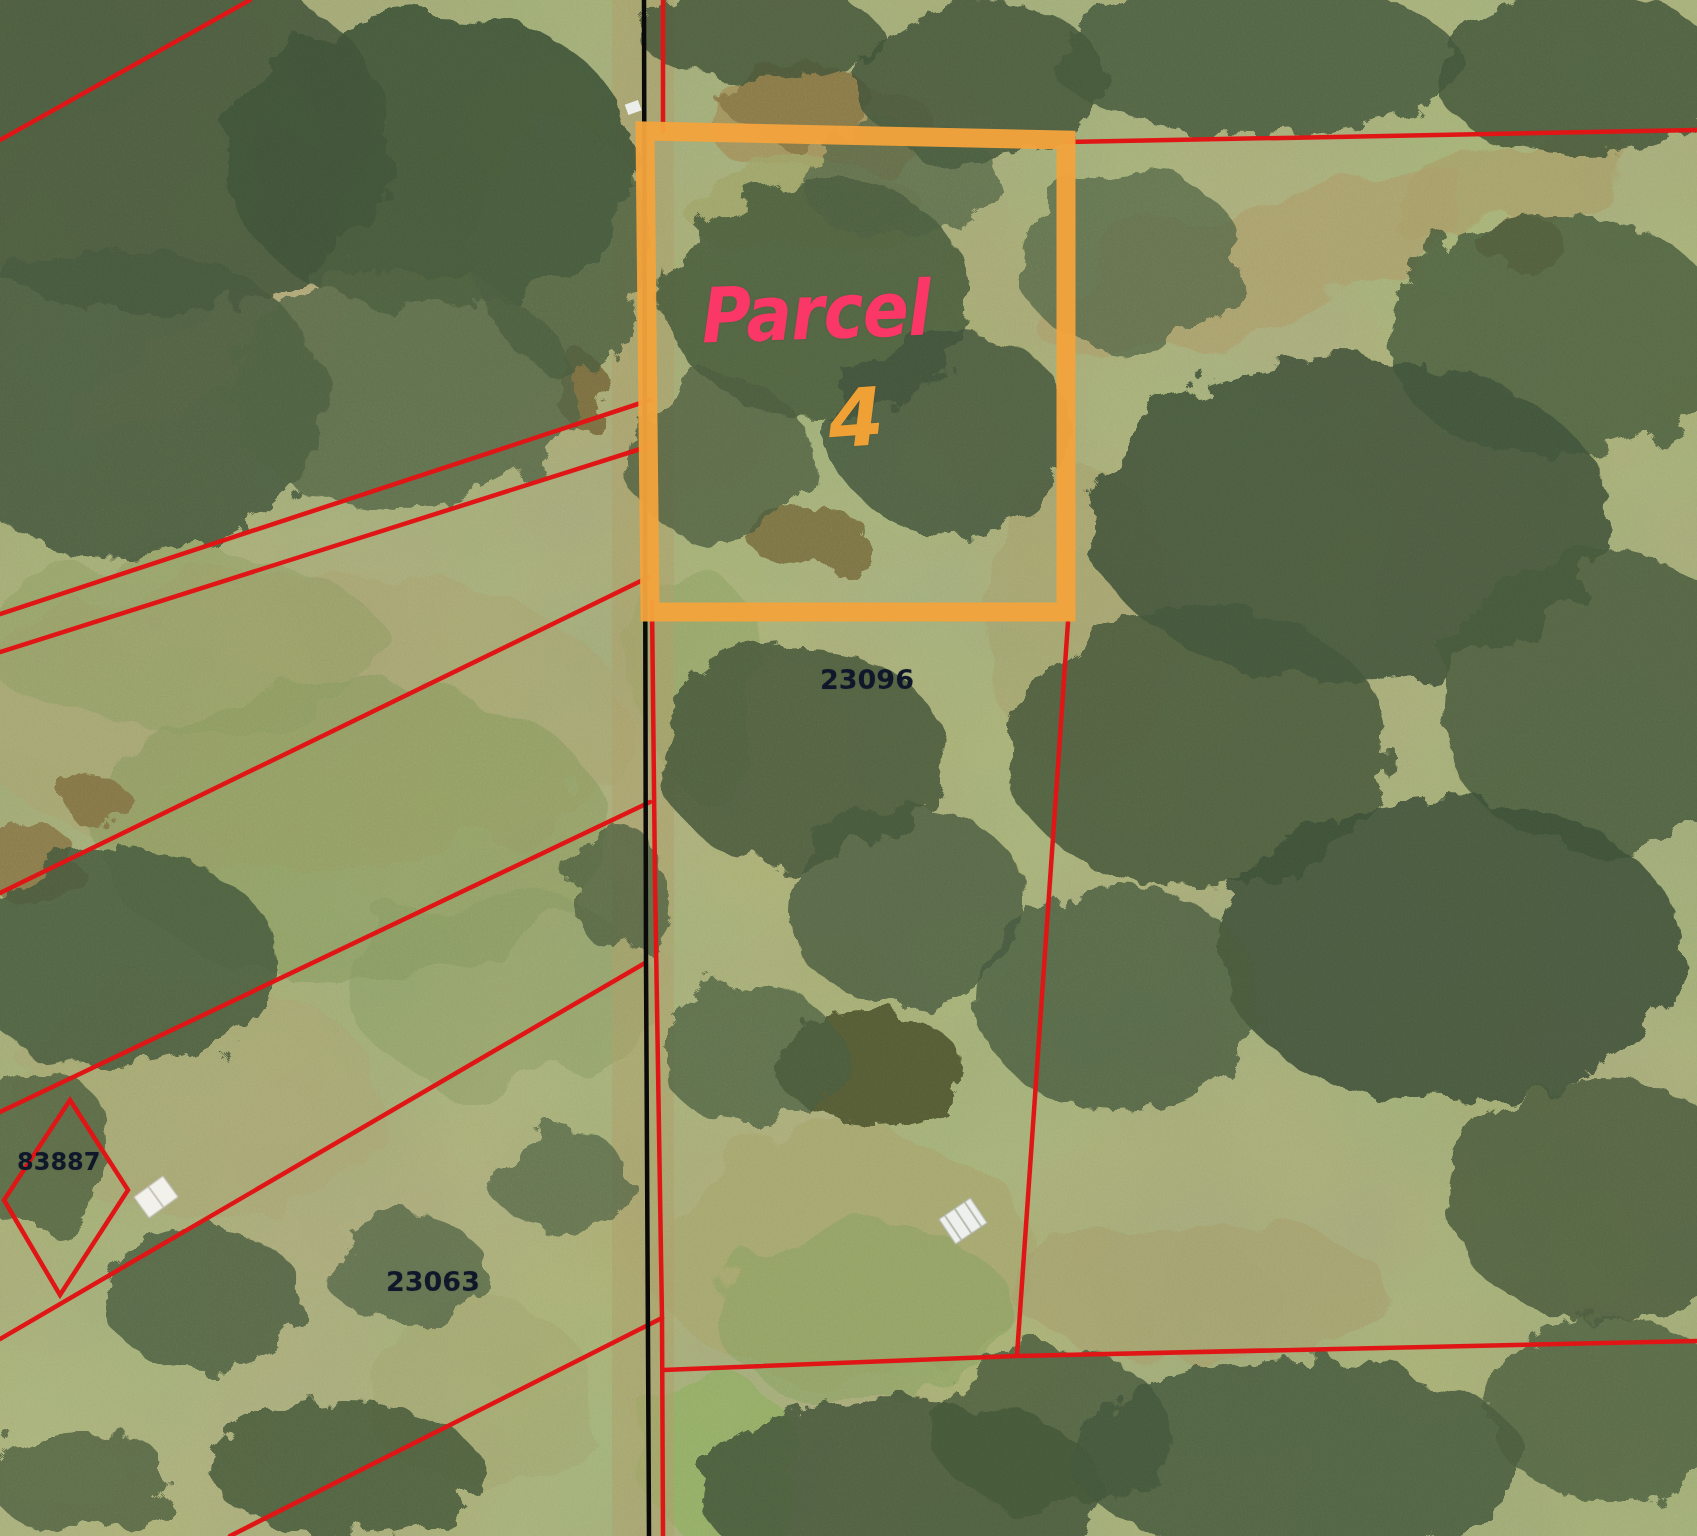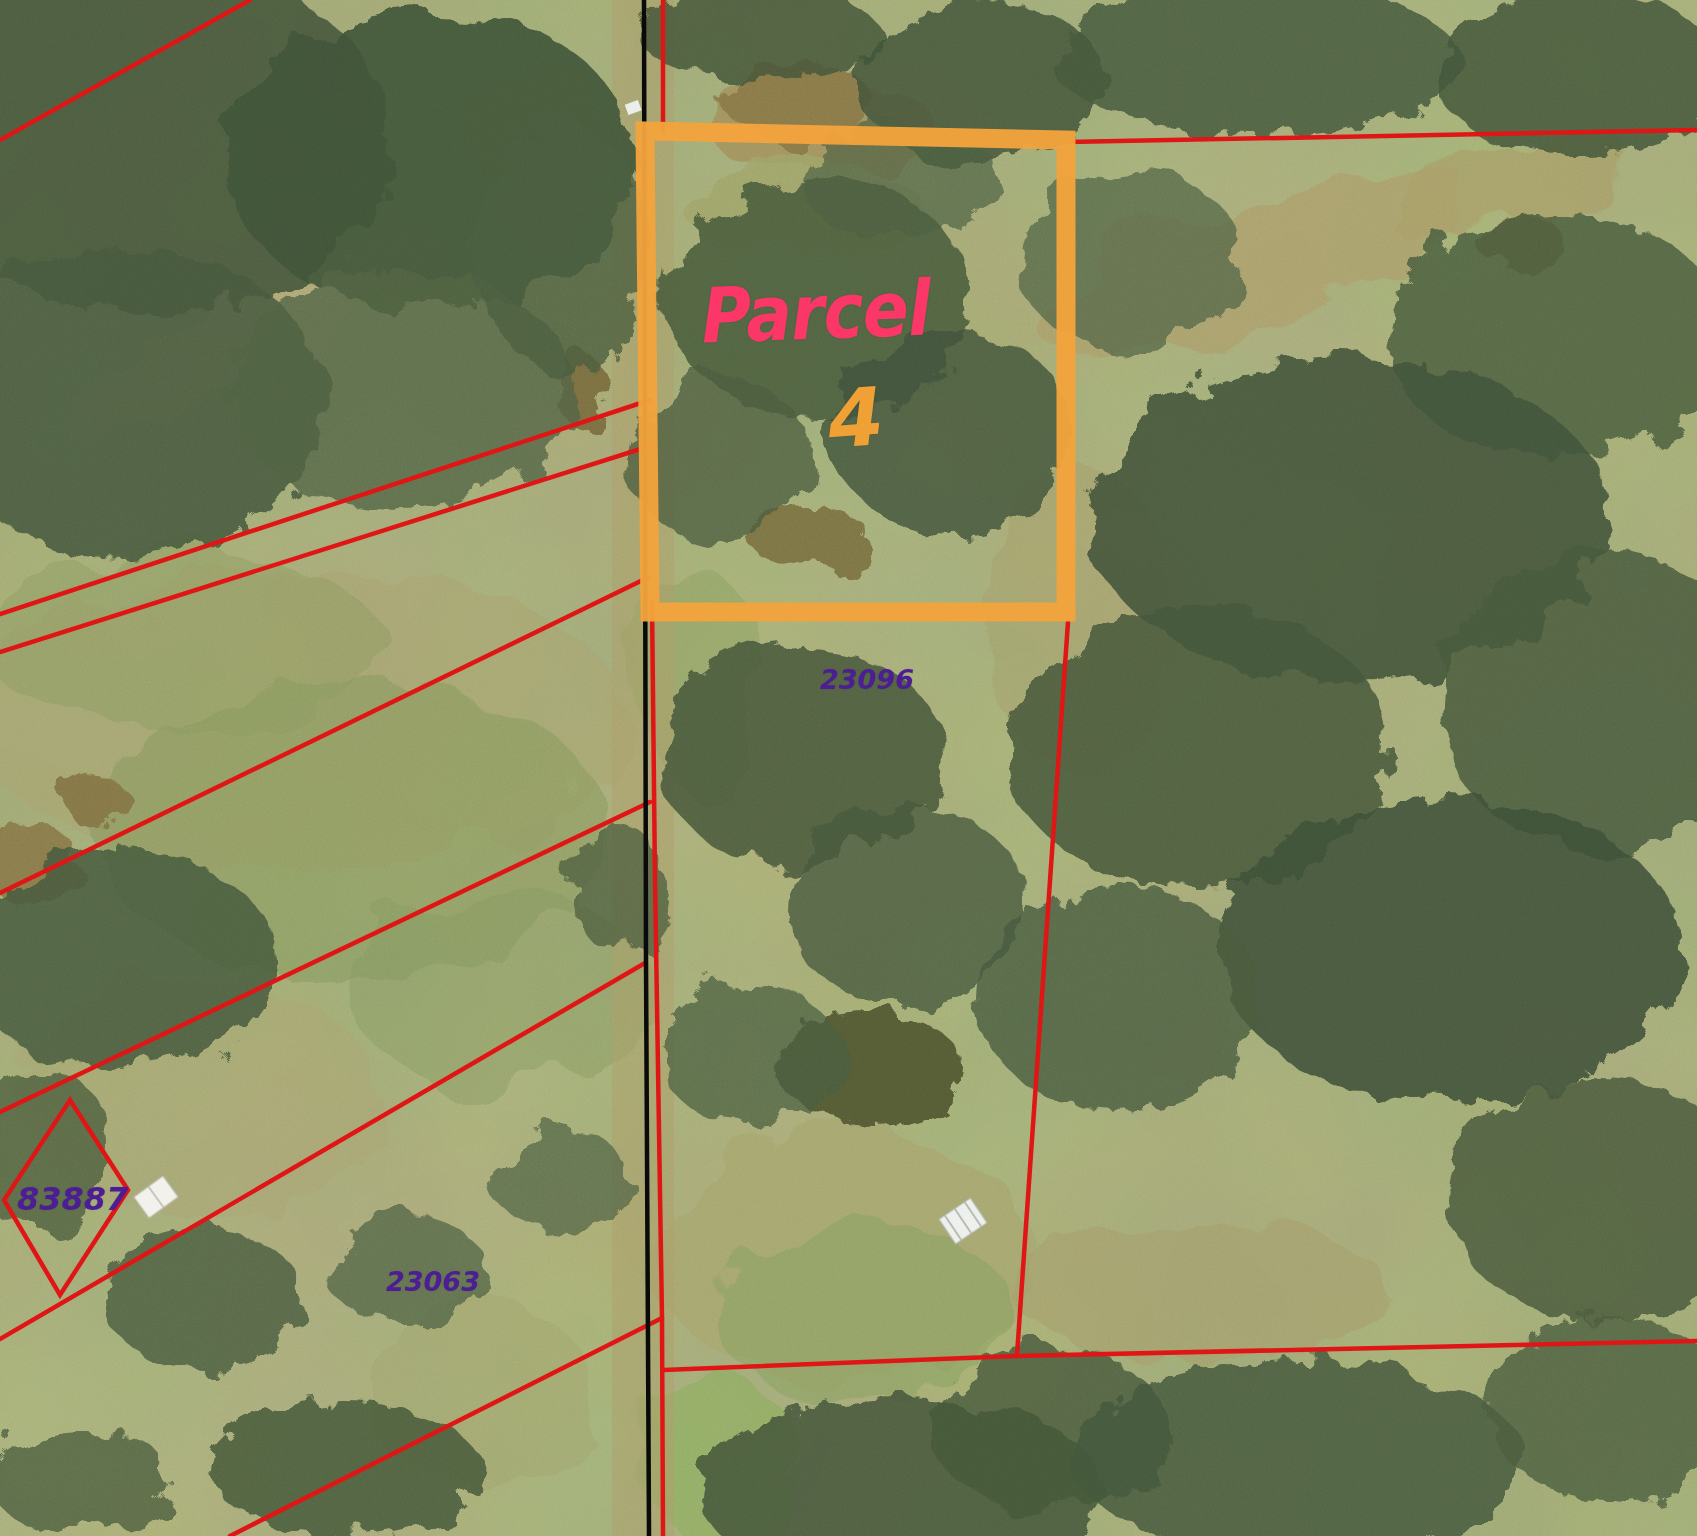--- a/index.html
+++ b/index.html
@@ -26,26 +26,26 @@
     transform:rotate(-2deg) scaleY(1.12);
     transform-origin:left top;
   }
   .lbl-parcel-num{
     left:828px;top:372px;
     font-size:80px;font-style:italic;
     color:#f0a135;
     transform:rotate(-4deg);
   }
   .lbl-pid{
-    font-size:27px;font-style:italic;
-    color:#4c1d95;
+    font-size:27px;
+    color:#0f172a;
     letter-spacing:0px;
   }
   .lbl-23096{left:820px;top:664px;}
-  .lbl-83887{left:17px;top:1180px;font-size:32px;}
+  .lbl-83887{left:17px;top:1148px;font-size:24px;}
   .lbl-23063{left:386px;top:1218px;margin-top:48px;}
 </style>
 </head>
 <body>
 
 <div class="map-viewport">
 
   <svg width="1697" height="1536" viewBox="0 0 1697 1536">
     <defs>
       <filter id="rough" x="-30%" y="-30%" width="160%" height="160%">

